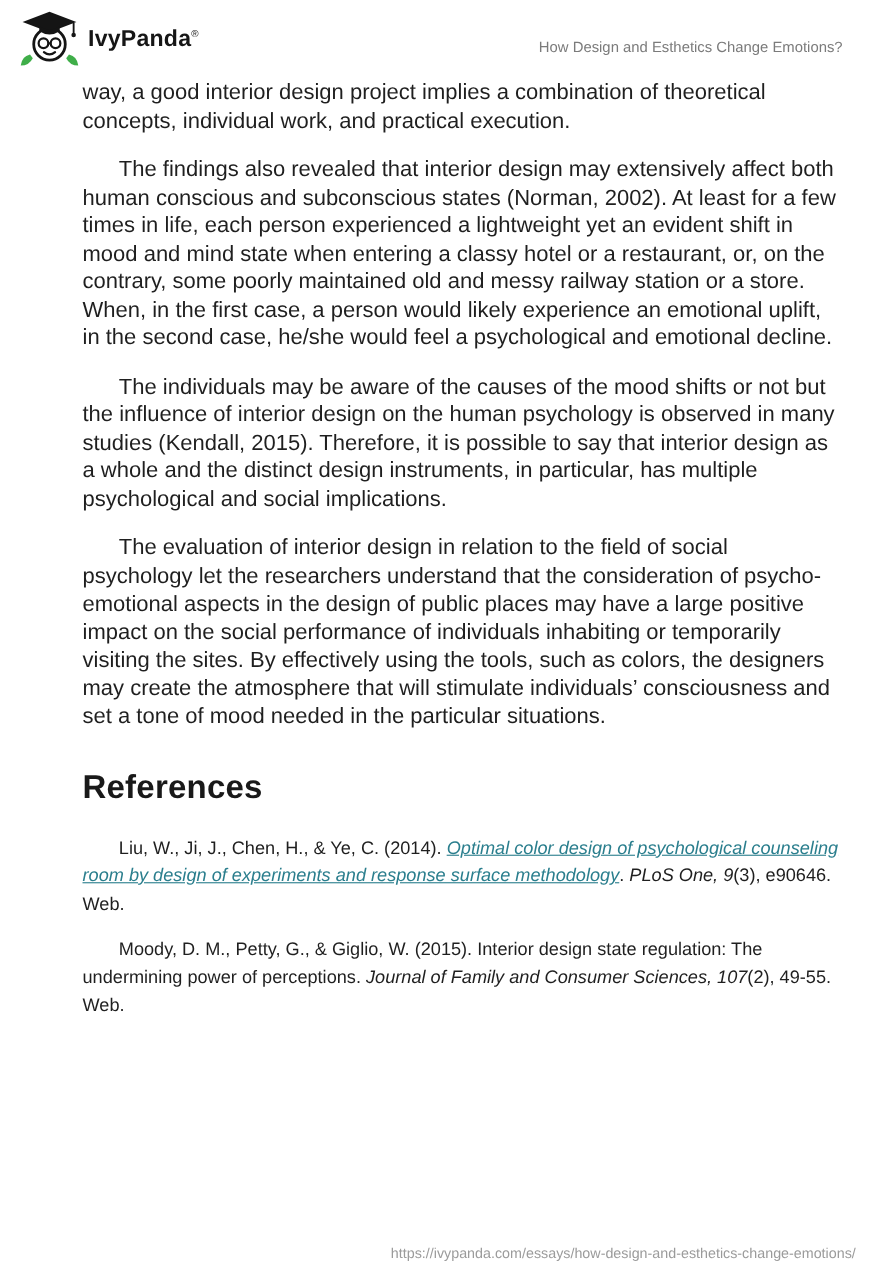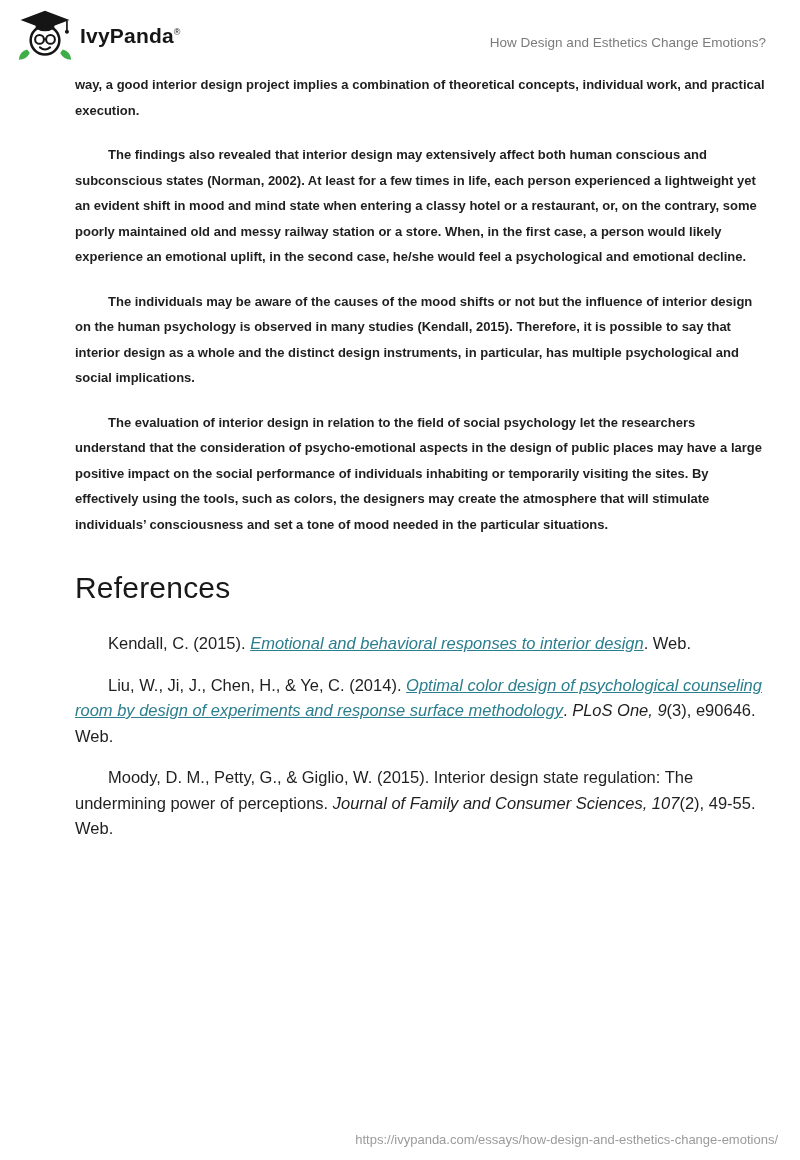--- a/index.html
+++ b/index.html
@@ -42,31 +42,30 @@
     padding-left: 14px;
   }
 
   
   .content {
     width: 690px;
     margin-left: 75px;
     margin-top: 8px;
   }
   .para {
-    font-size: 13px;
+    font-size: 20px;
     line-height: 25.5px;
     margin-bottom: 19px;
     color: #1f1f1f;
-    font-weight: bold;
   }
   .para.indent { text-indent: 33px; }
 
   .refs-heading {
     font-size: 30px;
-    font-weight: normal;
+    font-weight: bold;
     color: #191919;
     margin-top: 34px;
     margin-bottom: 26px;
     letter-spacing: 0.2px;
   }
   .ref {
     font-size: 16.5px;
     line-height: 25.5px;
     margin-bottom: 16px;
     text-indent: 33px;
@@ -121,20 +120,19 @@
 </header>
 
 <main class="content">
   <p class="para">way, a good interior design project implies a combination of theoretical concepts, individual work, and practical execution.</p>
   <p class="para indent">The findings also revealed that interior design may extensively affect both human conscious and subconscious states (Norman, 2002). At least for a few times in life, each person experienced a lightweight yet an evident shift in mood and mind state when entering a classy hotel or a restaurant, or, on the contrary, some poorly maintained old and messy railway station or a store. When, in the first case, a person would likely experience an emotional uplift, in the second case, he/she would feel a psychological and emotional decline.</p>
   <p class="para indent">The individuals may be aware of the causes of the mood shifts or not but the influence of interior design on the human psychology is observed in many studies (Kendall, 2015). Therefore, it is possible to say that interior design as a whole and the distinct design instruments, in particular, has multiple psychological and social implications.</p>
   <p class="para indent">The evaluation of interior design in relation to the field of social psychology let the researchers understand that the consideration of psycho-emotional aspects in the design of public places may have a large positive impact on the social performance of individuals inhabiting or temporarily visiting the sites. By effectively using the tools, such as colors, the designers may create the atmosphere that will stimulate individuals’ consciousness and set a tone of mood needed in the particular situations.</p>
 
   <h2 class="refs-heading">References</h2>
 
-  <p class="ref"><span>Kendall, C. (2015). </span><a class="ref-link" href="#">Emotional and behavioral responses to interior design</a><span>. Web.</span></p>
   <p class="ref"><span>Liu, W., Ji, J., Chen, H., &amp; Ye, C. (2014). </span><a class="ref-link" href="#">Optimal color design of psychological counseling room by design of experiments and response surface methodology</a><span>. </span><em>PLoS One, 9</em><span>(3), e90646. Web.</span></p>
   <p class="ref"><span>Moody, D. M., Petty, G., &amp; Giglio, W. (2015). Interior design state regulation: The undermining power of perceptions. </span><em>Journal of Family and Consumer Sciences, 107</em><span>(2), 49-55. Web.</span></p>
 </main>
 
 <footer class="page-footer">
   <span>https://ivypanda.com/essays/how-design-and-esthetics-change-emotions/</span>
 </footer>
 
 </body></html>

